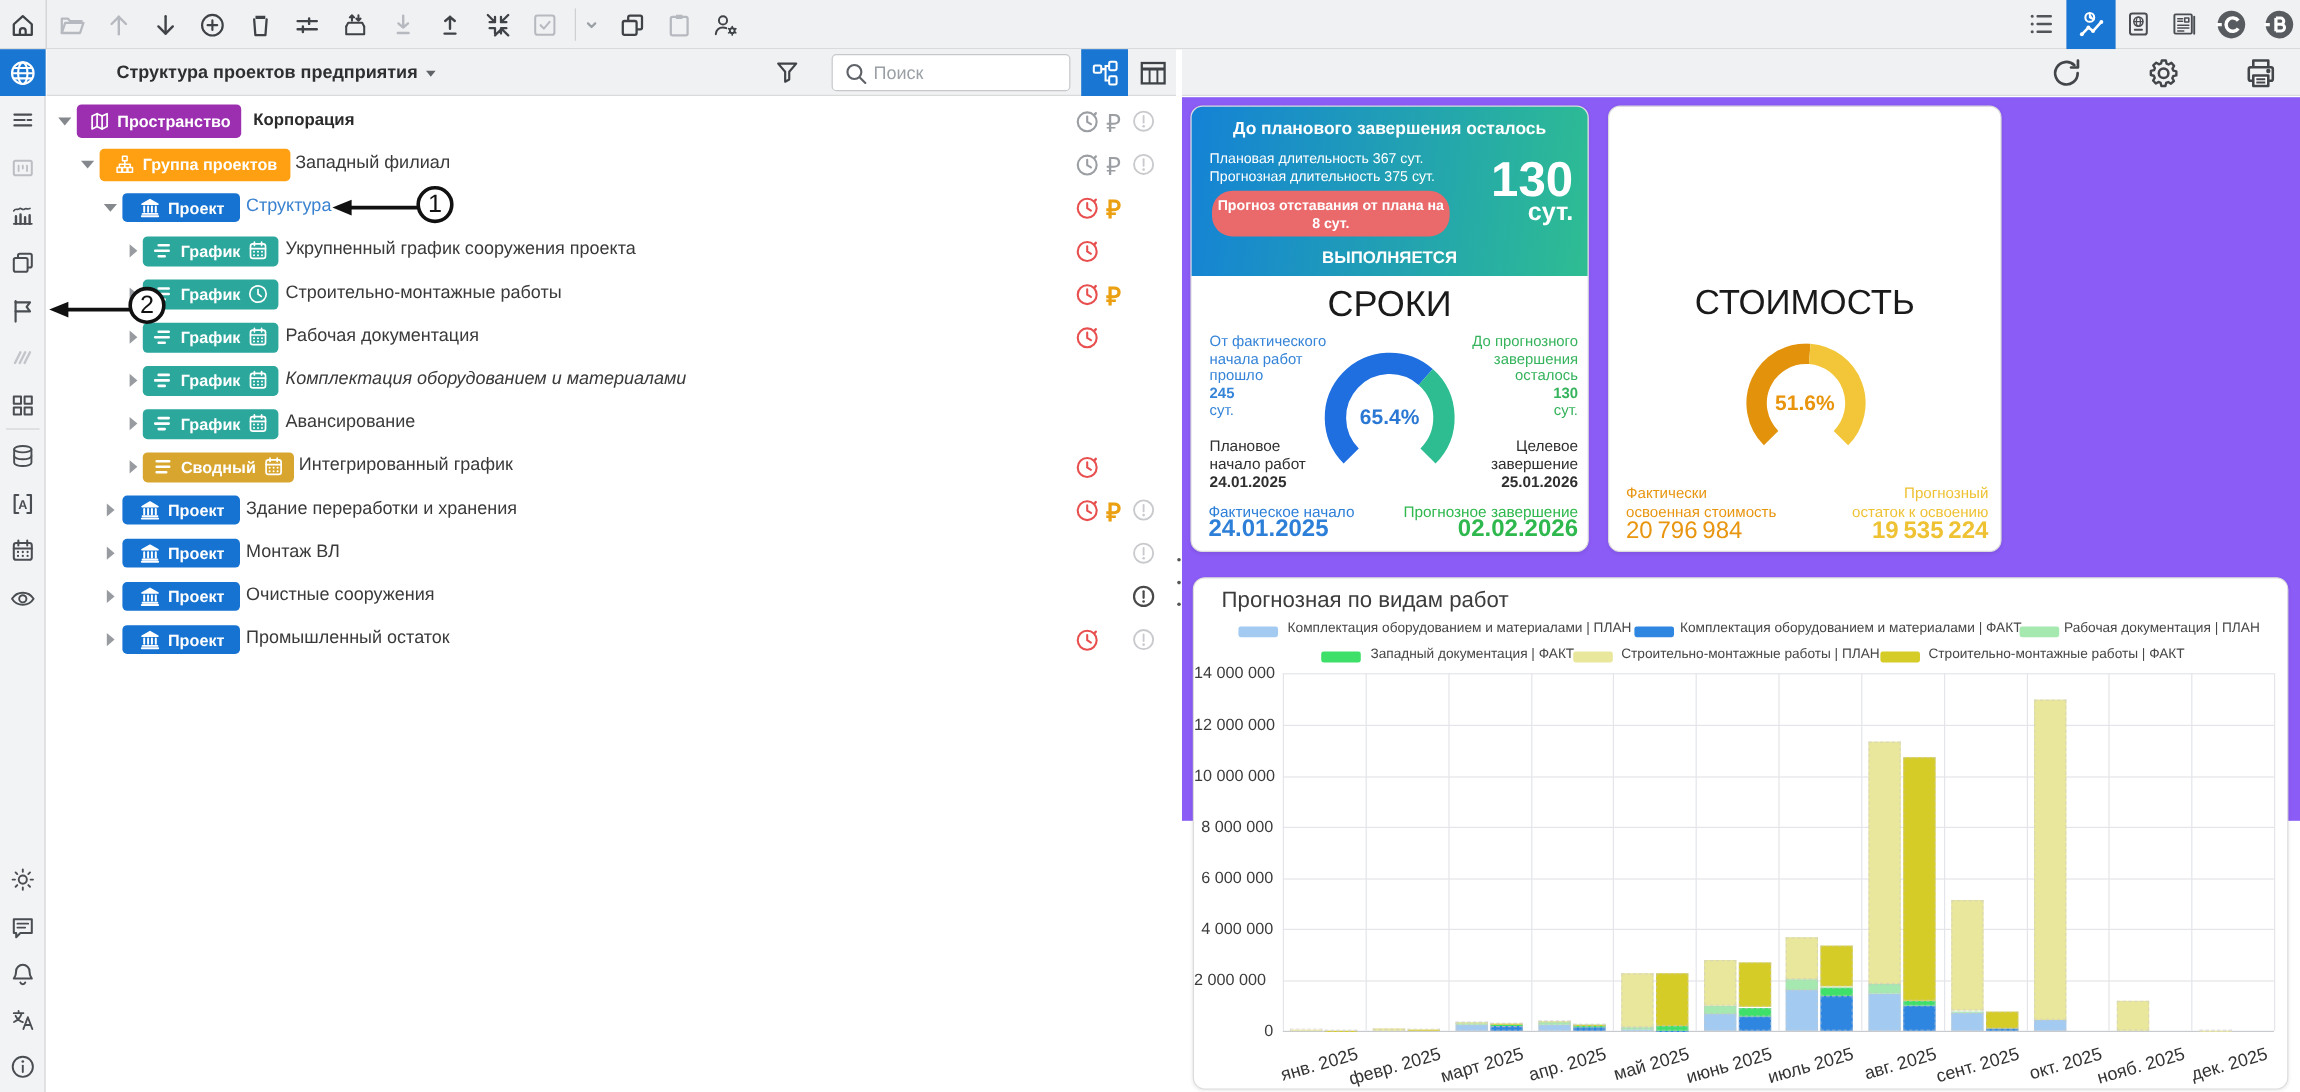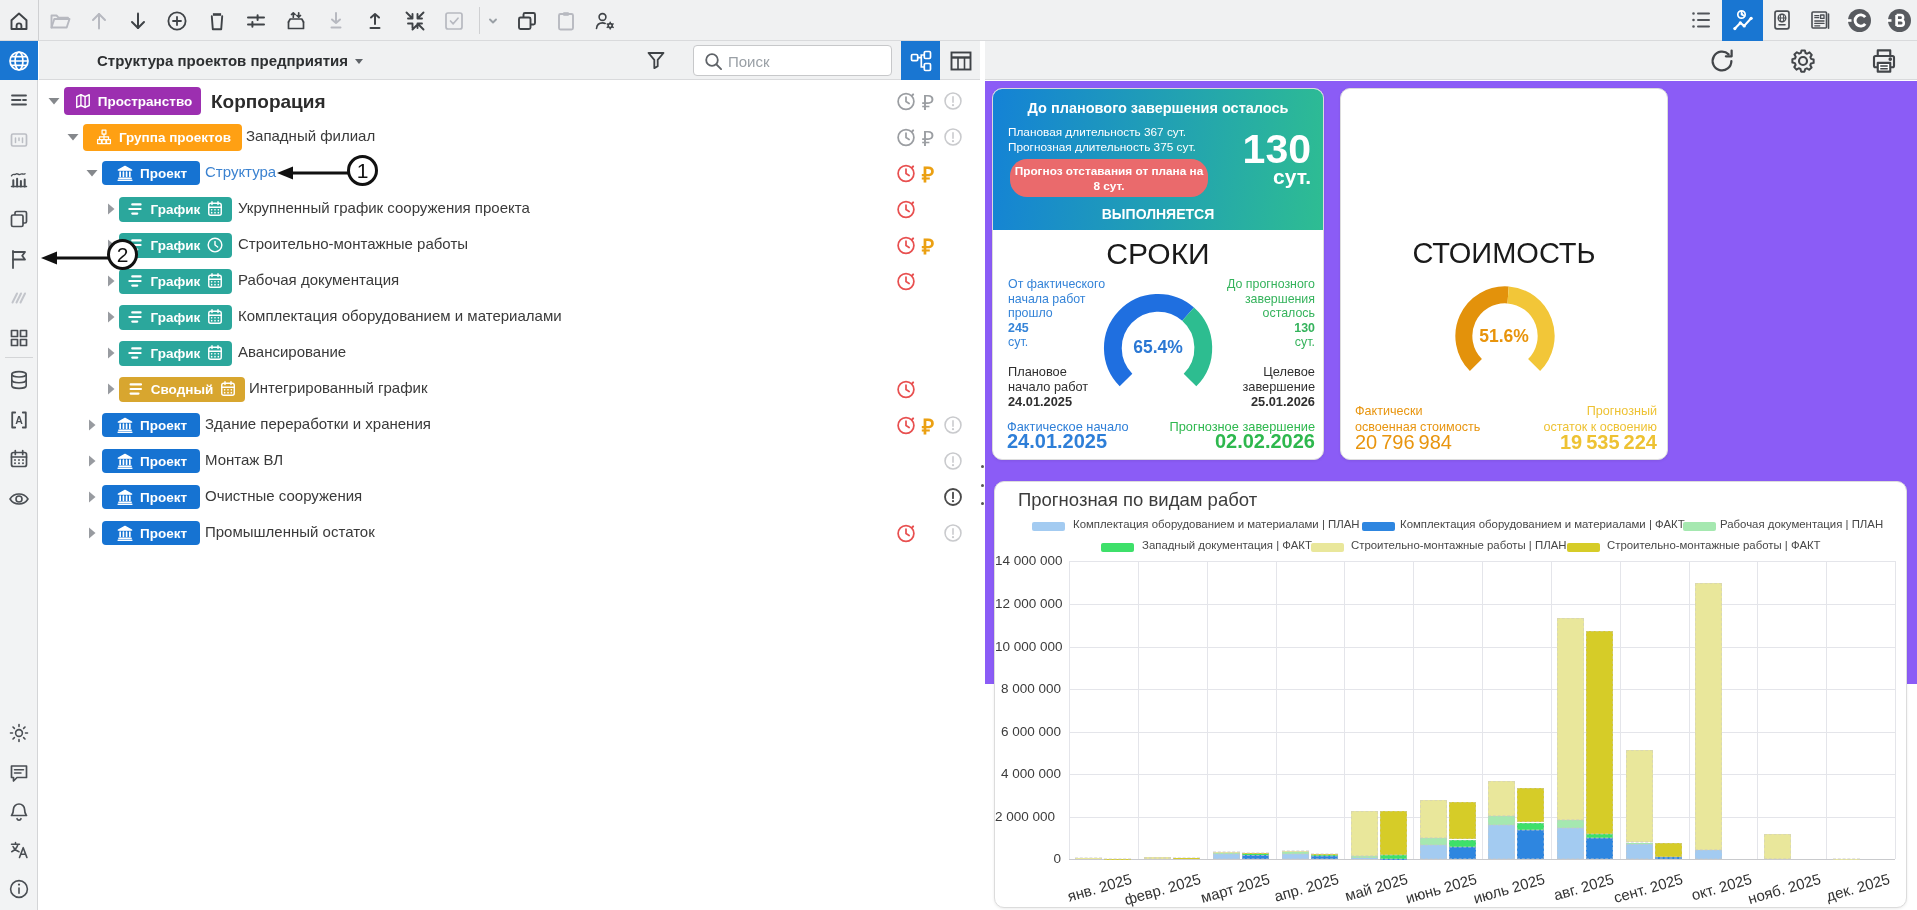--- a/index.html
+++ b/index.html
@@ -253,21 +253,21 @@
 <svg class="abs" style="left:8px;top:13px" width="14" height="14" viewBox="0 0 14 14">
       <path d="M1.5 4h11L7 10.5z" fill="#85888c"></path>
     </svg>
 <div class="badge" style="left:25px;top:6px;width:137px;height:28px;background:#9c2fb0">
       <svg width="20" height="20" viewBox="0 0 24 24" fill="none" stroke="#fff" stroke-width="1.7" stroke-linecap="round" stroke-linejoin="round">
         <path d="M4.5 6.8 9.5 4.5l5 2.3 5-2.3v12.9l-5 2.3-5-2.3-5 2.3z"></path>
         <path d="M9.5 4.5v12.9M14.5 6.8v12.9"></path>
       </svg>
       <span>Пространство</span>
     </div>
-<div class="lbl" style="left:172px;top:10px;font-weight:bold;font-size:19px;color:#2b2b2b">Корпорация</div>
+<div class="lbl" style="left:172px;top:10px;font-weight:bold;font-size:14px;color:#2b2b2b">Корпорация</div>
 <svg class="abs" style="left:856px;top:9px" width="22" height="22" viewBox="0 0 24 24" fill="none" stroke="#9b9ea2" stroke-width="1.9" stroke-linecap="round">
       <circle cx="12" cy="12.6" r="8.6"></circle>
       <path d="M12 7.8v4.8l3.4 2.1"></path>
       <path d="m18.6 6.2 1.2-1.4" stroke-width="2.2"></path>
     </svg>
 <div class="abs" style="left:883px;top:7px;font-size:21px;font-weight:normal;color:#9b9ea2;font-family:'Liberation Sans',sans-serif">₽</div>
 <svg class="abs" style="left:903px;top:9px" width="22" height="22" viewBox="0 0 24 24" fill="none" stroke="#c9cacd" stroke-width="1.7" stroke-linecap="round">
       <circle cx="12" cy="12" r="8.7"></circle>
       <path d="M12 7.3v6"></path>
       <path d="M12 16.6h.01" stroke-width="2.4"></path>
@@ -382,21 +382,21 @@
       <svg width="20" height="20" viewBox="0 0 24 24" fill="none" stroke="#fff" stroke-width="2.5" stroke-linecap="round" stroke-linejoin="round">
         <path d="M7.5 6.5h10M4 12h13.5M7.5 17.5h6" stroke-width="2.6"></path>
       </svg>
       <span>График</span>
       <svg width="20" height="20" viewBox="0 0 24 24" fill="none" stroke="#fff" stroke-width="1.7" stroke-linecap="round" stroke-linejoin="round">
         <rect x="4.5" y="5" width="15" height="14.5" rx="2.4"></rect>
         <path d="M4.5 9.8h15M8.4 3.2v3.4M15.6 3.2v3.4"></path>
         <path d="M8 13h.01M12 13h.01M16 13h.01M8 16.4h.01M12 16.4h.01M16 16.4h.01" stroke-width="2"></path>
       </svg>
     </div>
-<div class="lbl" style="left:199px;top:226px;">Комплектация оборудованием и материалами</div>
+<div class="lbl" style="left:199px;top:226px;font-style:italic;">Комплектация оборудованием и материалами</div>
 <svg class="abs" style="left:65px;top:265px" width="14" height="14" viewBox="0 0 14 14">
       <path d="M4 1.5 10.5 7 4 12.5z" fill="#989ba0"></path>
     </svg>
 <div class="badge" style="left:80px;top:259.5px;width:113px;height:25px;background:#2ba79c">
       <svg width="20" height="20" viewBox="0 0 24 24" fill="none" stroke="#fff" stroke-width="2.5" stroke-linecap="round" stroke-linejoin="round">
         <path d="M7.5 6.5h10M4 12h13.5M7.5 17.5h6" stroke-width="2.6"></path>
       </svg>
       <span>График</span>
       <svg width="20" height="20" viewBox="0 0 24 24" fill="none" stroke="#fff" stroke-width="1.7" stroke-linecap="round" stroke-linejoin="round">
         <rect x="4.5" y="5" width="15" height="14.5" rx="2.4"></rect>

